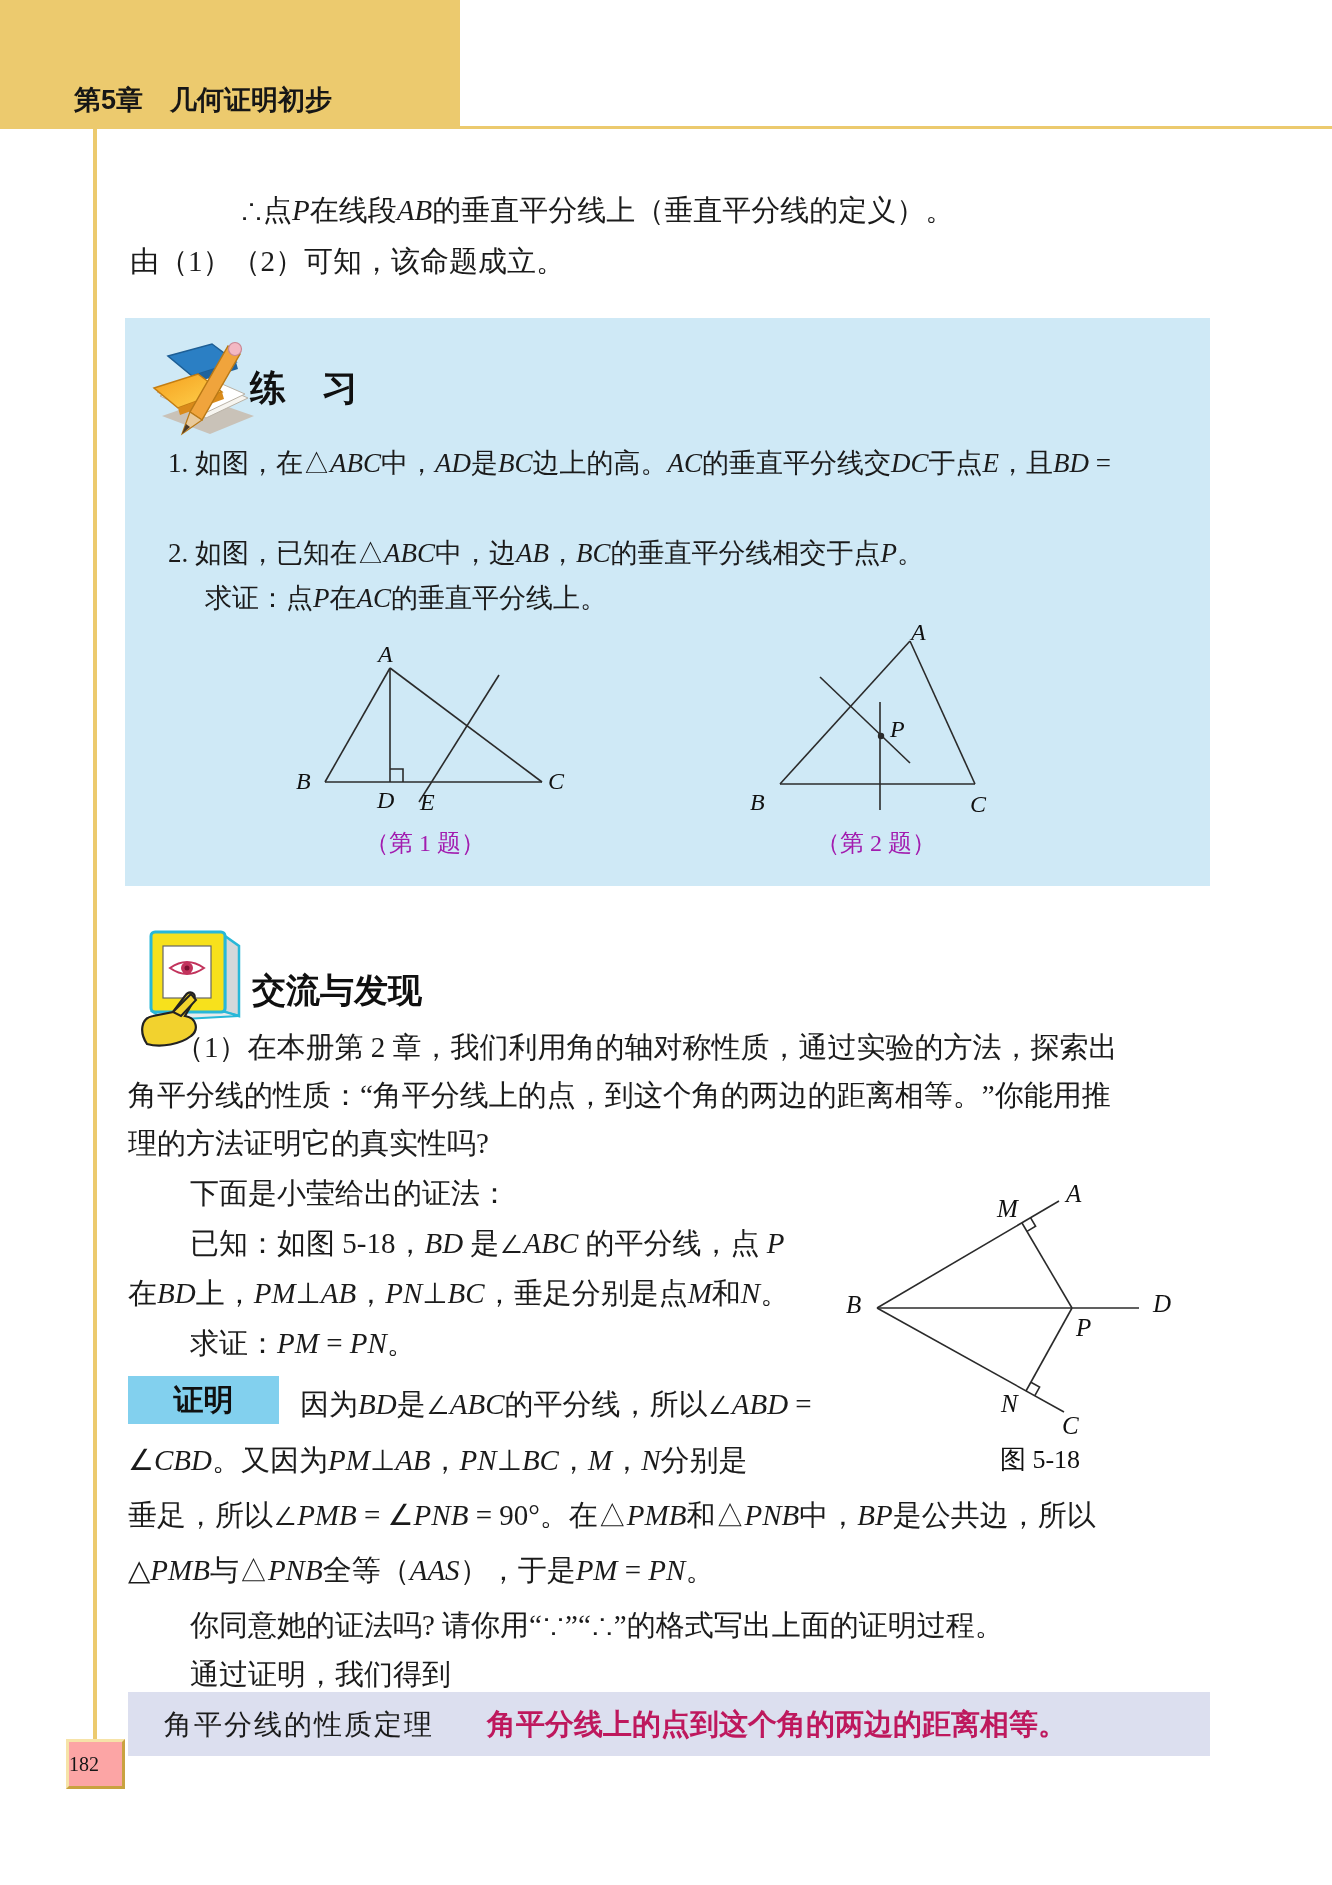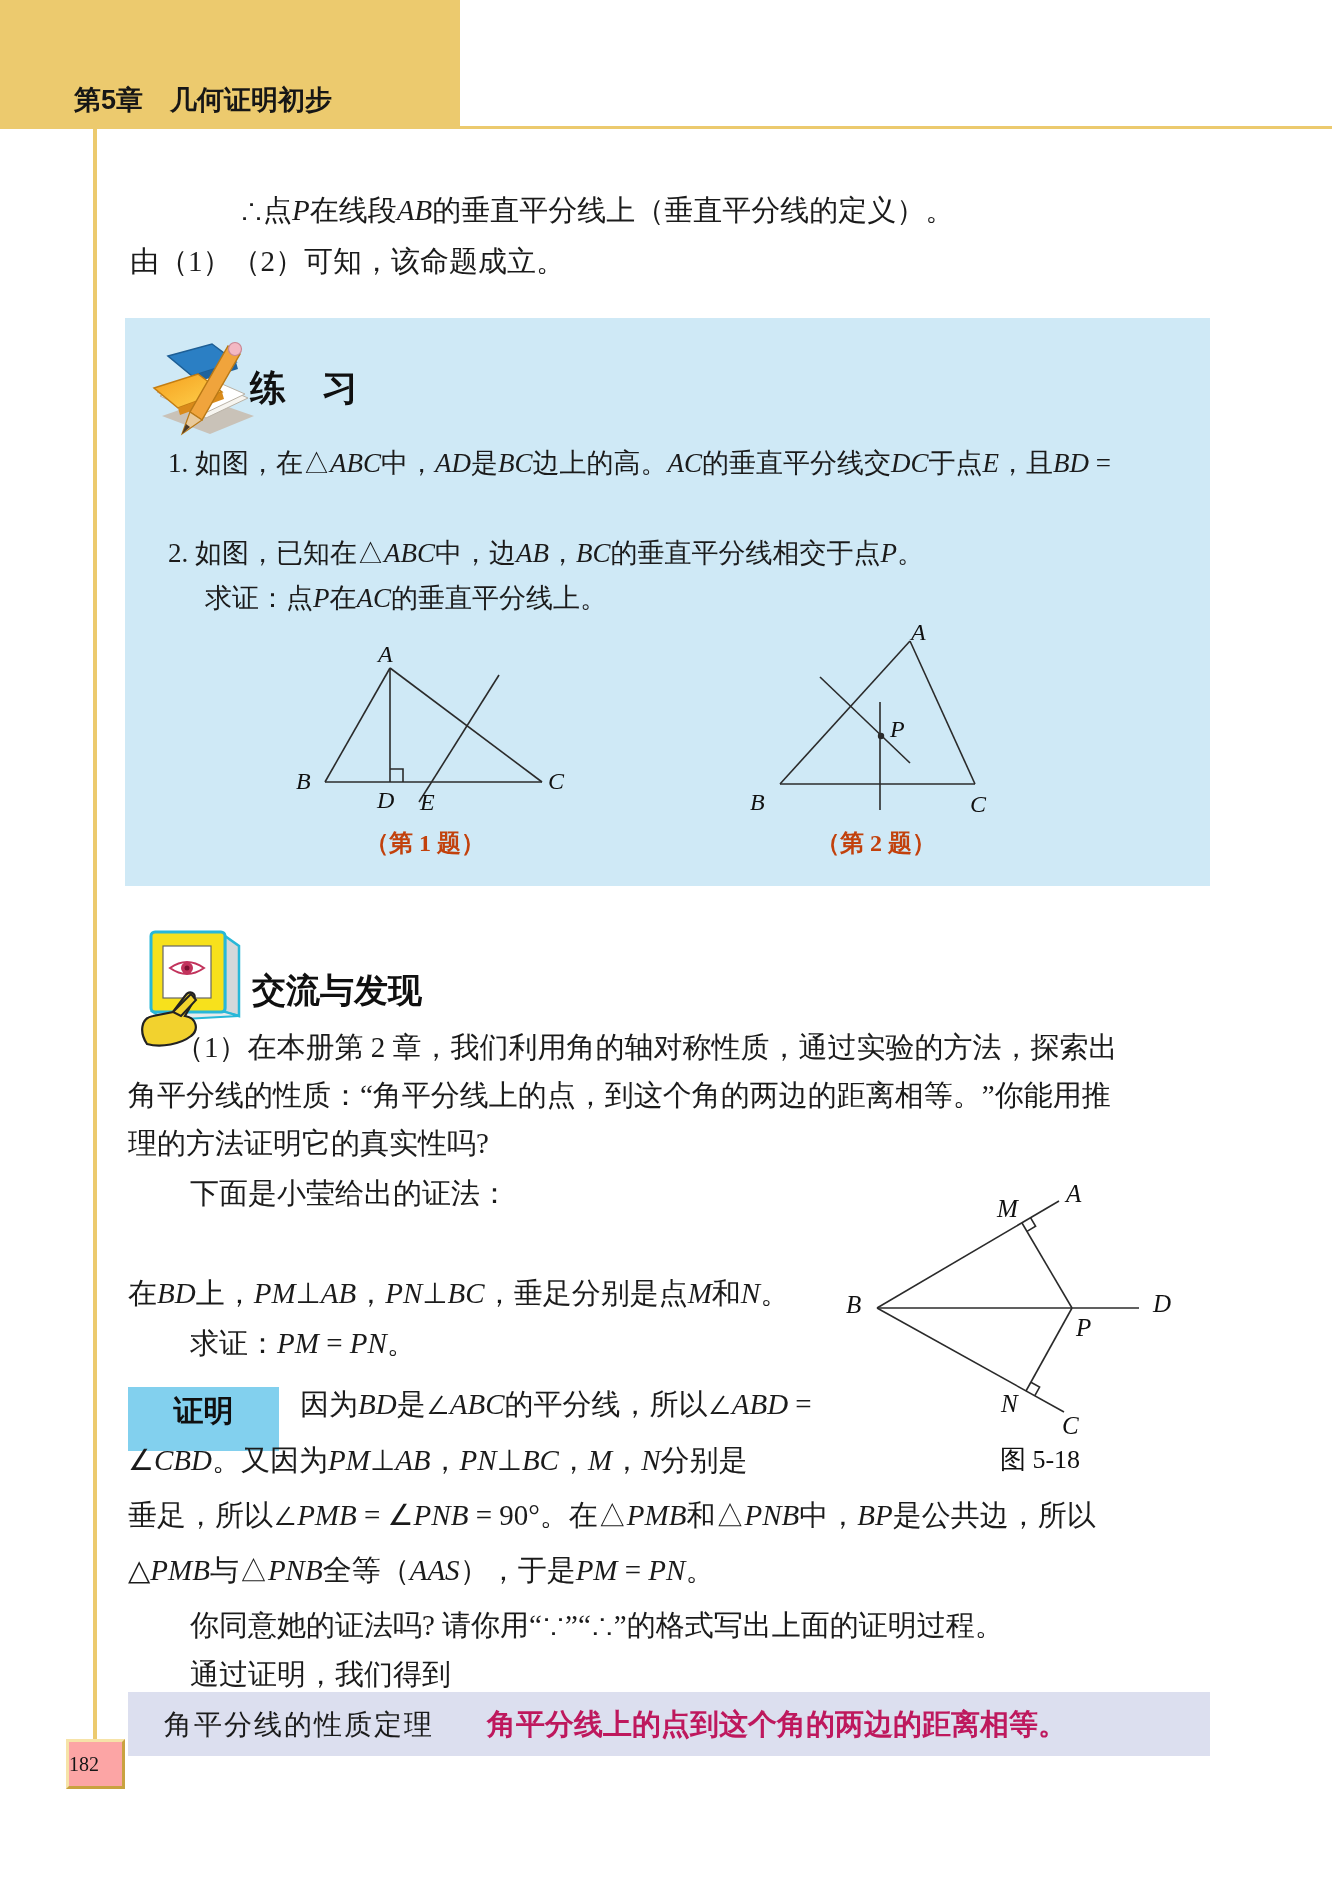--- a/index.html
+++ b/index.html
@@ -9,21 +9,21 @@
   .band{background:#ecca6e;}
   .chapter{font-family:"Liberation Sans",sans-serif;font-weight:bold;font-size:27px;color:#161616;}
   .body29{font-size:29px;line-height:1.22;}
   .body27{font-size:27px;line-height:1.22;}
   .heading{font-family:"Liberation Sans",sans-serif;font-weight:bold;color:#101010;}
   .ex-box{background:#cfe9f6;}
   .badge{background:#82d0ee;text-align:center;}
   .thm-box{background:#dcdfef;}
   .fig-label{font-style:italic;font-family:"Liberation Serif",serif;font-size:24px;color:#111;}
   .fig-label25{font-style:italic;font-family:"Liberation Serif",serif;font-size:25px;color:#111;}
-  .caption{font-size:24px;color:#c2410c;text-align:center;font-weight:bold;}
+  .caption{font-size:24px;color:#a21caf;text-align:center;}
   .caption26{font-size:26px;color:#111;text-align:center;}
   .pagenum{background:#fca5a5;border:3px solid;border-color:#f6e3a8 #c9a240 #c9a240 #f6e3a8;
            text-align:left;font-size:20px;line-height:44px;color:#161616;}
   svg line,svg polyline{stroke:#2b2b2b;stroke-width:1.6;fill:none;}
   .thm-label{font-size:28px;letter-spacing:2px;}
   .thm-text{font-family:"Liberation Sans",sans-serif;font-weight:bold;font-size:29px;margin-left:53px;color:#be185d;}
   i{font-style:italic;}
 </style>
 </head>
 <body>
@@ -104,20 +104,21 @@
     <circle cx="54" cy="46" r="2.5" fill="#7a1030"></circle>
     <path d="M14,122 C6,110 8,96 20,94 L40,90 L52,74 C56,68 64,70 61,78 L52,94 C64,96 66,108 58,114 C48,122 28,126 14,122 Z" fill="#f2d22e" stroke="#222" stroke-width="2.2"></path>
     <path d="M40,90 L58,72 L63,78 L48,94 Z" fill="#f2d22e" stroke="#222" stroke-width="2"></path>
   </svg>
   <div class="abs heading" style="left:252px;top:968px;font-size:34px;">交流与发现</div>
 
   <div class="abs body29" style="left:175px;top:1030px;">（1）在本册第 2 章，我们利用角的轴对称性质，通过实验的方法，探索出</div>
   <div class="abs body29" style="left:128px;top:1078px;">角平分线的性质：“角平分线上的点，到这个角的两边的距离相等。”你能用推</div>
   <div class="abs body29" style="left:128px;top:1126px;">理的方法证明它的真实性吗?</div>
   <div class="abs body29" style="left:190px;top:1176px;">下面是小莹给出的证法：</div>
+  <div class="abs body29" style="left:190px;top:1226px;">已知：如图 5-18，<i>BD</i> 是∠<i>ABC</i> 的平分线，点 <i>P</i></div>
   <div class="abs body29" style="left:128px;top:1276px;">在<i>BD</i>上，<i>PM</i>⊥<i>AB</i>，<i>PN</i>⊥<i>BC</i>，垂足分别是点<i>M</i>和<i>N</i>。</div>
   <div class="abs body29" style="left:190px;top:1326px;">求证：<i>PM</i> = <i>PN</i>。</div>
 
   <svg class="abs" style="left:850px;top:1180px;" width="320" height="260" viewBox="0 0 320 260">
     <line x1="27" y1="128" x2="209" y2="21"></line>
     <line x1="27" y1="128" x2="289" y2="128"></line>
     <line x1="27" y1="128" x2="214" y2="232"></line>
     <line x1="222" y1="128" x2="172" y2="43"></line>
     <line x1="222" y1="128" x2="176" y2="211"></line>
     <polyline points="180.5,37.7 185.6,46.3 177.0,51.4"></polyline>
@@ -125,21 +126,21 @@
   </svg>
   <span class="abs fig-label25" style="left:1066px;top:1180px;">A</span>
   <span class="abs fig-label25" style="left:997px;top:1195px;">M</span>
   <span class="abs fig-label25" style="left:846px;top:1291px;">B</span>
   <span class="abs fig-label25" style="left:1153px;top:1290px;">D</span>
   <span class="abs fig-label25" style="left:1076px;top:1314px;">P</span>
   <span class="abs fig-label25" style="left:1001px;top:1390px;">N</span>
   <span class="abs fig-label25" style="left:1062px;top:1412px;">C</span>
   <div class="abs caption26" style="left:970px;top:1442px;width:140px;">图 5-18</div>
 
-  <div class="abs badge" style="left:128px;top:1376px;width:151px;height:64px;margin-top:11px;">
+  <div class="abs badge" style="left:128px;top:1376px;width:151px;height:48px;">
     <span class="heading" style="font-size:30px;line-height:48px;">证明</span>
   </div>
   <div class="abs body29" style="left:300px;top:1387px;">因为<i>BD</i>是∠<i>ABC</i>的平分线，所以∠<i>ABD</i> =</div>
   <div class="abs body29" style="left:128px;top:1443px;">∠<i>CBD</i>。又因为<i>PM</i>⊥<i>AB</i>，<i>PN</i>⊥<i>BC</i>，<i>M</i>，<i>N</i>分别是</div>
   <div class="abs body29" style="left:128px;top:1498px;">垂足，所以∠<i>PMB</i> = ∠<i>PNB</i> = 90°。在△<i>PMB</i>和△<i>PNB</i>中，<i>BP</i>是公共边，所以</div>
   <div class="abs body29" style="left:128px;top:1553px;">△<i>PMB</i>与△<i>PNB</i>全等（<i>AAS</i>），于是<i>PM</i> = <i>PN</i>。</div>
   <div class="abs body29" style="left:190px;top:1608px;">你同意她的证法吗? 请你用“∵”“∴”的格式写出上面的证明过程。</div>
   <div class="abs body29" style="left:190px;top:1657px;">通过证明，我们得到</div>
 
   <div class="abs thm-box" style="left:128px;top:1692px;width:1082px;height:64px;line-height:64px;padding-left:36px;box-sizing:border-box;">

